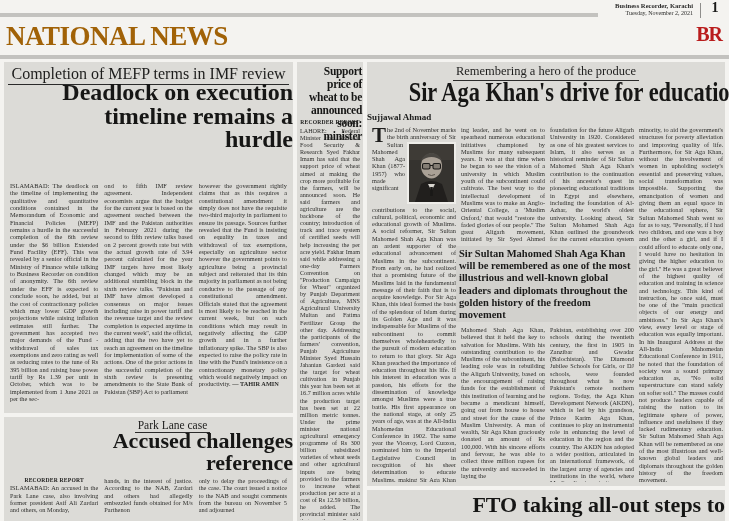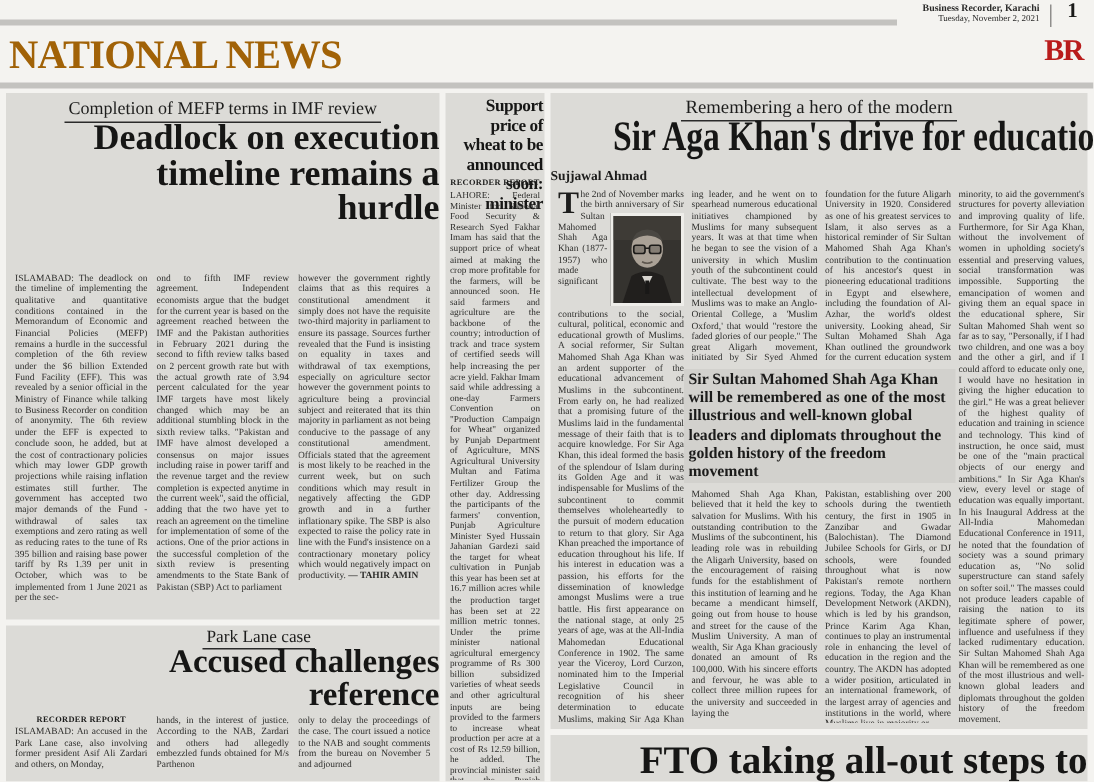--- a/index.html
+++ b/index.html
@@ -23,21 +23,21 @@
   
   #paper-info{position:absolute;top:2px;right:36px;text-align:right;color:#2b2b2a;line-height:1.15;}
   #paper-info .l1{font-weight:bold;font-size:6.6px;}
   #paper-info .l2{font-size:6px;}
   #page-number{position:absolute;top:0;left:703px;width:24px;text-align:center;font-size:14px;font-weight:bold;color:#1a1a19;}
   #section-title{position:absolute;left:6px;top:21px;font-size:27px;font-weight:bold;letter-spacing:-.5px;color:#a16207;}
   #br-logo{position:absolute;right:7px;top:23px;font-size:20px;font-weight:bold;letter-spacing:-1px;color:#b91c1c;}
 
   
   #panelA{left:4px;top:62px;width:289px;height:351px;}
-  #panelA .kicker{top:3px;font-size:12px;}
+  #panelA .kicker{top:3px;font-size:16px;}
   #panelA .headline{top:19px;font-size:24px;line-height:23.5px;}
   #panelA .headline .hin{max-width:238px;}
   #panelA .cols{position:absolute;left:6px;right:6px;top:120px;height:226px;display:flex;gap:6px;}
   #panelA .cols .bodytxt{flex:1;height:226px;}
 
   
   #panelB{left:297px;top:62px;width:66px;height:459px;}
   #panelB .headline{top:3px;left:1px;right:1px;font-size:11.5px;line-height:13px;letter-spacing:-.3px;}
   #panelB .reporter{position:absolute;top:57px;left:0;right:0;}
   #panelB .bodytxt{position:absolute;left:3px;right:3px;top:66px;bottom:1px;font-size:6.15px;line-height:7.1px;}
@@ -64,21 +64,21 @@
   
   #panelPark{left:4px;top:417px;width:289px;height:104px;}
   #panelPark .kicker{top:2px;font-size:11.5px;padding-left:48px;}
   #panelPark .headline{top:13px;font-size:22px;line-height:22px;}
   #panelPark .headline .hin{max-width:252px;}
   #panelPark .cols{position:absolute;left:6px;right:6px;top:60px;height:44px;display:flex;gap:6px;}
   #panelPark .cols .bodytxt{flex:1;height:44px;}
 
   
   #panelD{left:367px;top:490px;width:358px;height:31px;}
-  #panelD .headline{top:2px;font-size:26px;}
+  #panelD .headline{top:2px;font-size:22px;}
 </style>
 </head>
 <body>
 
 <div id="paper-info">
   <div class="l1">Business Recorder, Karachi</div>
   <div class="l2">Tuesday, November 2, 2021</div>
 </div>
 <div class="vrule" style="left:700px;top:3px;width:1px;height:15px;"></div>
 <div id="page-number">1</div>
@@ -97,21 +97,21 @@
   </div>
 </div>
 
 <div id="panelB" class="panel">
   <div class="headline"><span class="hin">Support price of wheat to be announced soon: minister</span></div>
   <div class="reporter">RECORDER REPORT</div>
   <div class="bodytxt">LAHORE: Federal Minister for National Food Security &amp; Research Syed Fakhar Imam has said that the support price of wheat aimed at making the crop more profitable for the farmers, will be announced soon. He said farmers and agriculture are the backbone of the country; introduction of track and trace system of certified seeds will help increasing the per acre yield. Fakhar Imam said while addressing a one-day Farmers Convention on "Production Campaign for Wheat" organized by Punjab Department of Agriculture, MNS Agricultural University Multan and Fatima Fertilizer Group the other day. Addressing the participants of the farmers' convention, Punjab Agriculture Minister Syed Hussain Jahanian Gardezi said the target for wheat cultivation in Punjab this year has been set at 16.7 million acres while the production target has been set at 22 million metric tonnes. Under the prime minister national agricultural emergency programme of Rs 300 billion subsidized varieties of wheat seeds and other agricultural inputs are being provided to the farmers to increase wheat production per acre at a cost of Rs 12.59 billion, he added. The provincial minister said that the Punjab government had issued Kissan Card for providing direct subsidy to the farmers in case of cash transfer under which more than 500,000 farmers have so far registered for the Kissan Card. Vice-chancellor of the MNS Agriculture University of Multan Prof</div>
 </div>
 
 <div id="panelC" class="panel">
-  <div class="kicker"><span>Remembering a hero of the modern</span></div>
+  <div class="kicker"><span>Remembering a hero of the produce</span></div>
   <div class="headline"><span class="hin">Sir Aga Khan's drive for education</span></div>
   <div id="byline">Sujjawal Ahmad</div>
 
   <div id="agaC1" class="ac">
     <span class="dropcap">T</span><span>he 2nd of November marks the birth anniversary of Sir</span>
     <span class="portrait">
       <svg width="45" height="58" viewBox="0 0 45 58" xmlns="http://www.w3.org/2000/svg">
         <rect x="0" y="0" width="45" height="58" fill="#35332f"></rect>
         <rect x="0" y="0" width="45" height="16" fill="#3e3b36"></rect>
         <path d="M6,58 L12,40 Q22,34 33,40 L39,58 Z" fill="#211f1d"></path>

